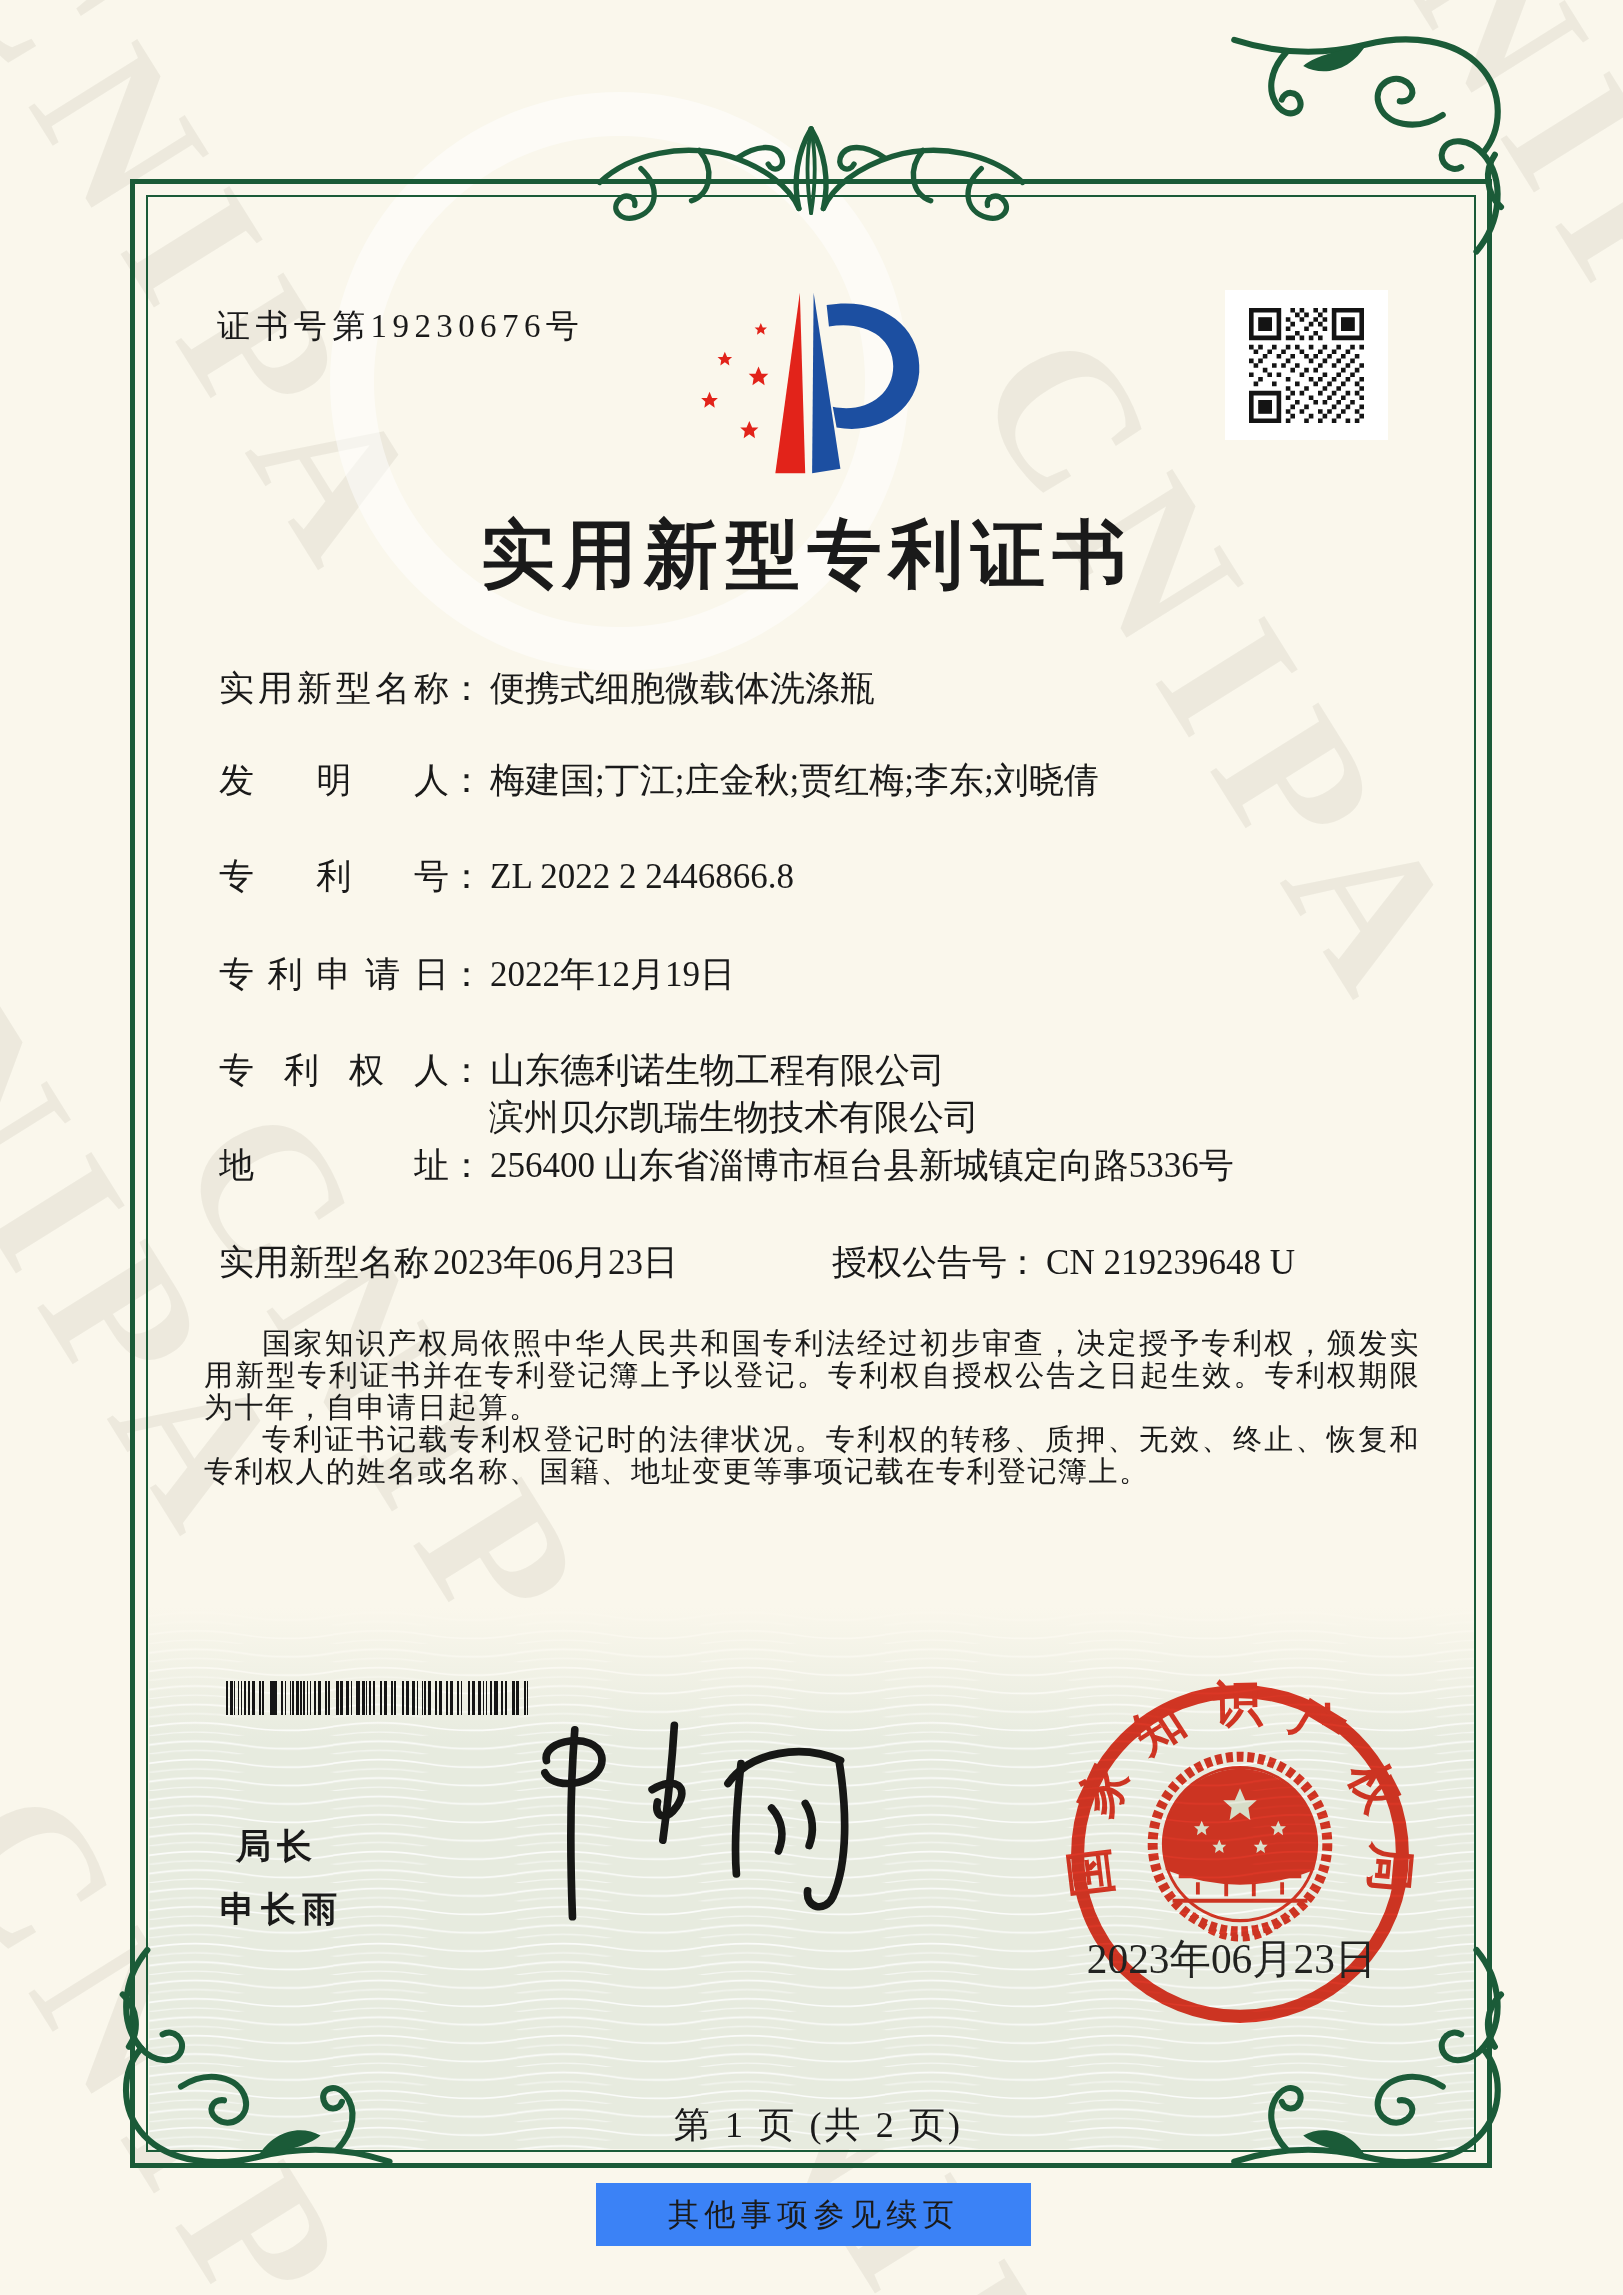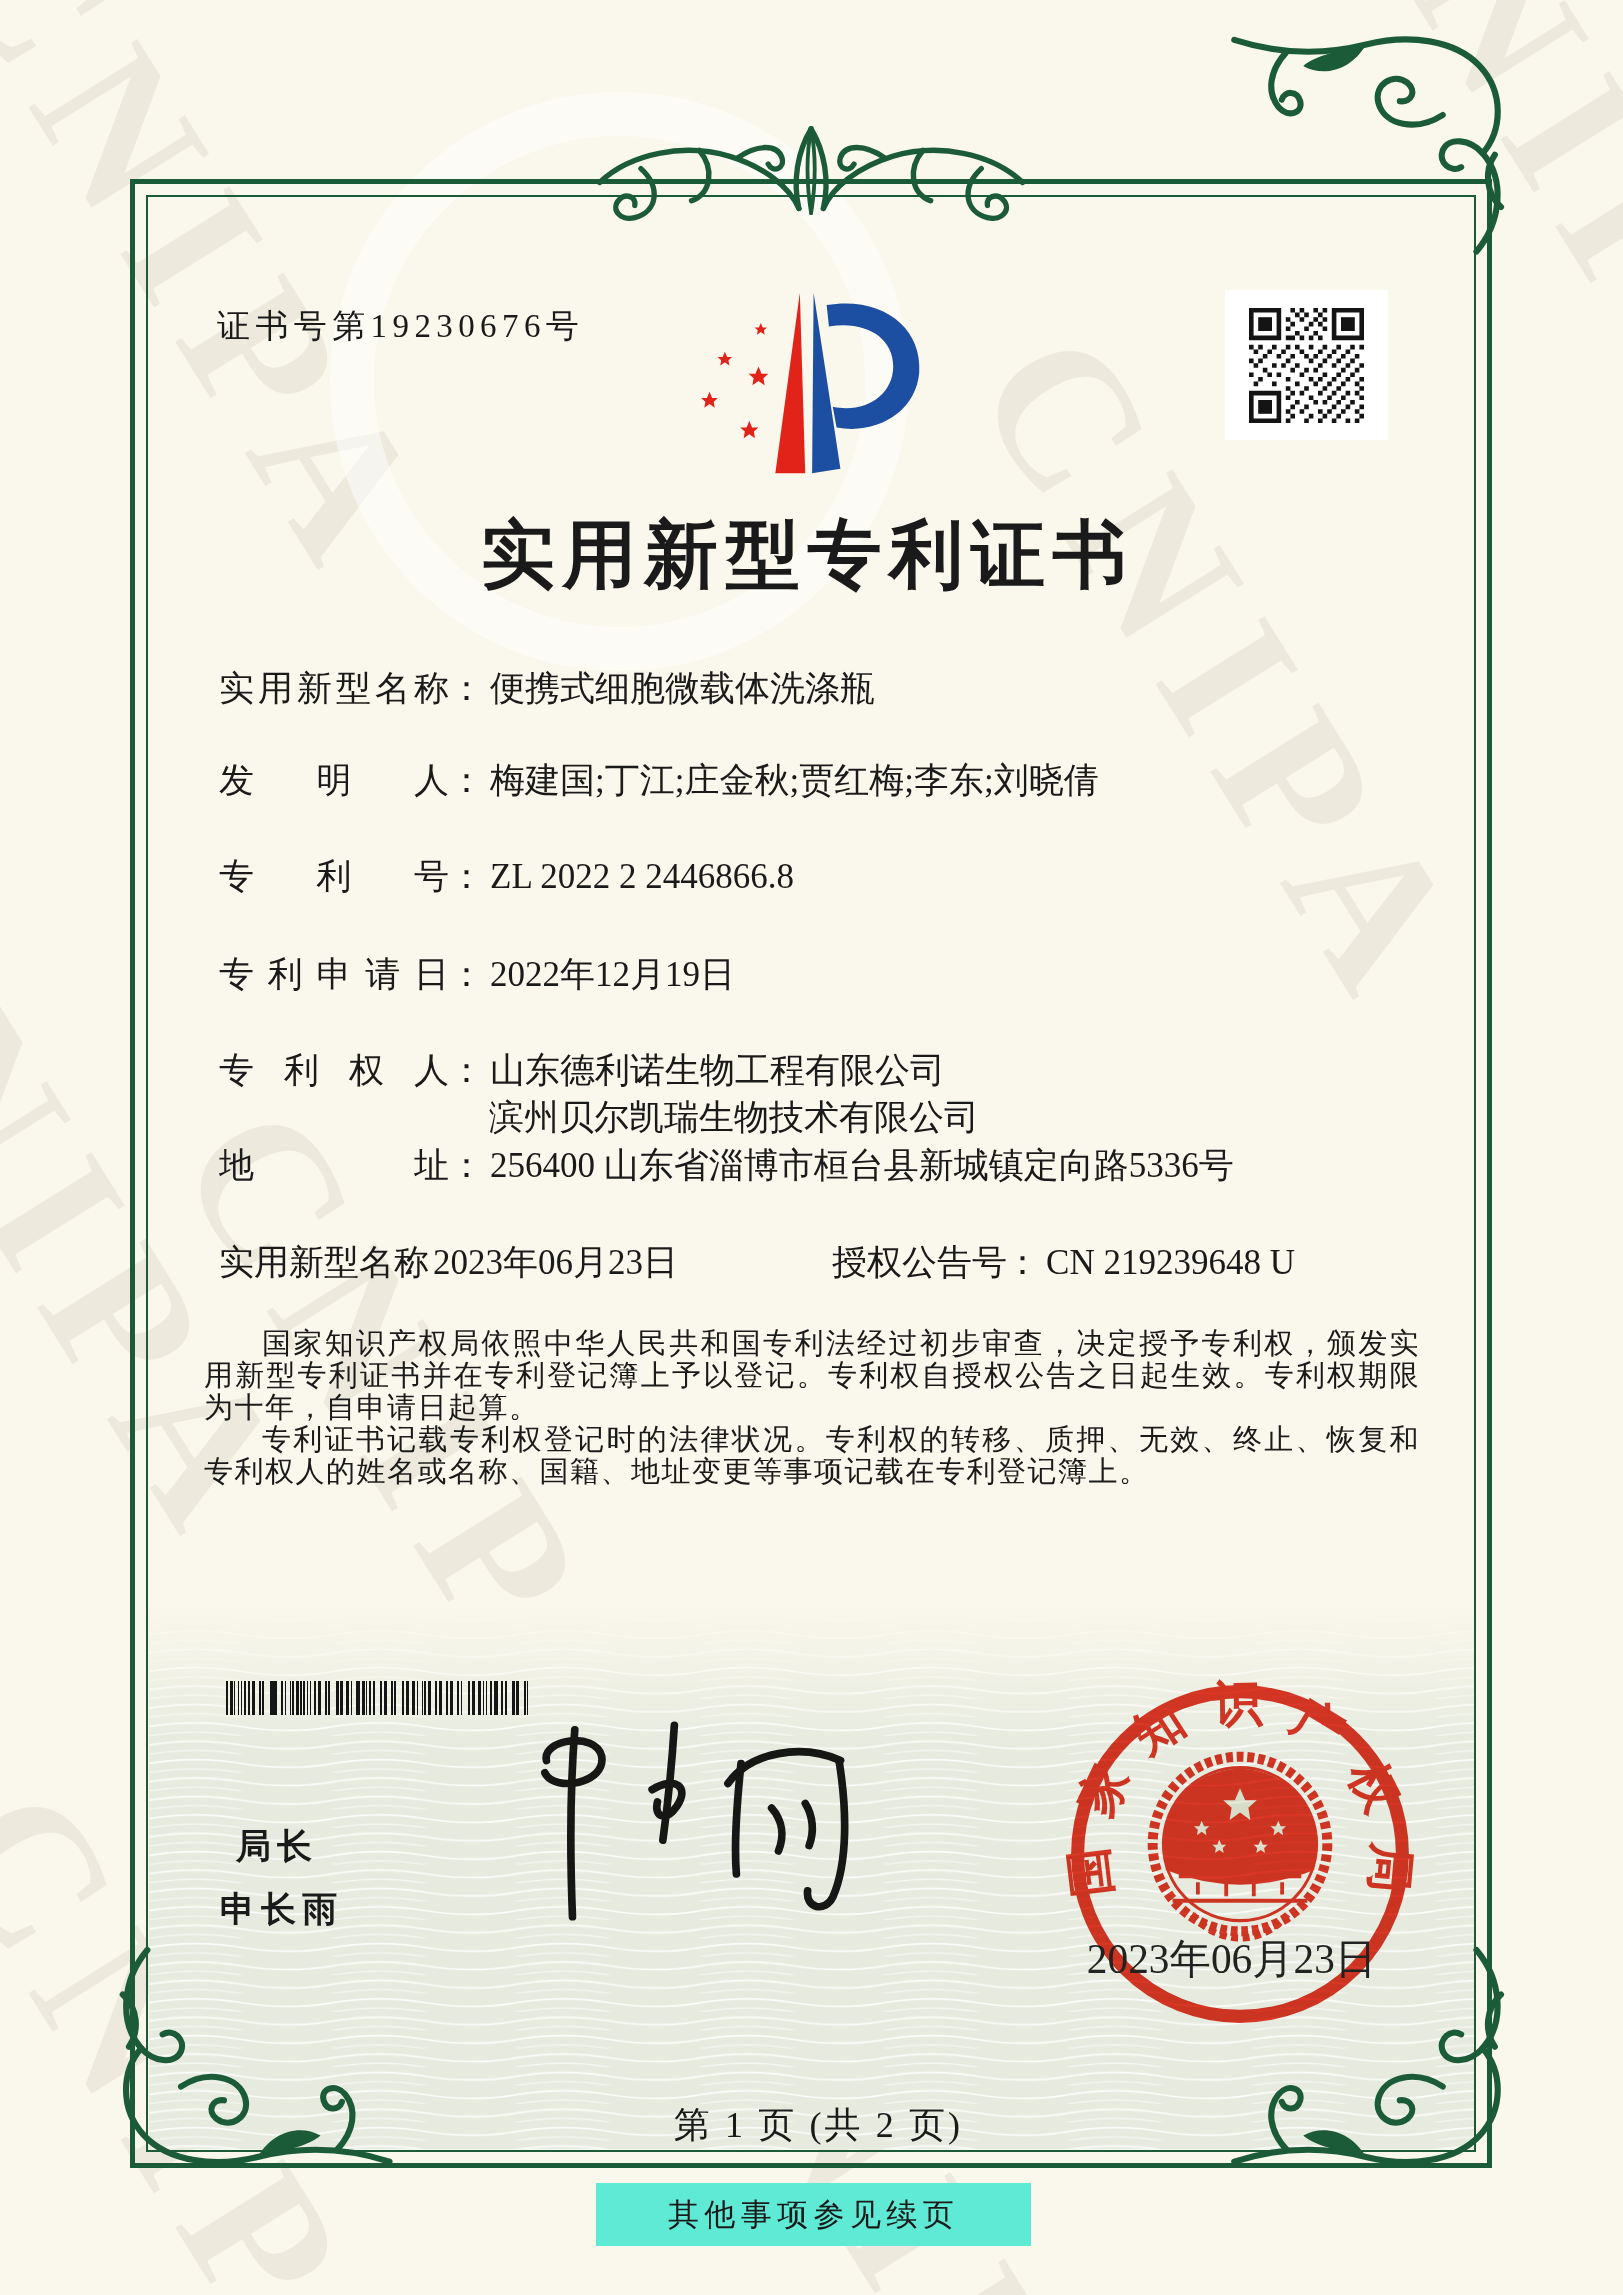--- a/index.html
+++ b/index.html
@@ -42,21 +42,21 @@
       background:
         repeating-linear-gradient(90deg,#151515 0 2.3px,rgba(0,0,0,0) 2.3px 3.8px,#151515 3.8px 7px,rgba(0,0,0,0) 7px 11.5px,#151515 11.5px 13px,rgba(0,0,0,0) 13px 15.3px,#151515 15.3px 16px,rgba(0,0,0,0) 16px 22px),
         repeating-linear-gradient(90deg,#151515 0 1.5px,rgba(0,0,0,0) 1.5px 7.7px,#151515 7.7px 9.2px,rgba(0,0,0,0) 9.2px 17.6px,#151515 17.6px 20px,rgba(0,0,0,0) 20px 28px);}
   .director-title{position:absolute;left:220px;top:1823px;font-size:35px;font-weight:bold;
       letter-spacing:6.1px;font-family:"Liberation Sans","DejaVu Sans",sans-serif;margin-left:16px;}
   .director-name{position:absolute;left:220px;top:1886px;font-size:35px;font-weight:bold;
       letter-spacing:6.1px;font-family:"Liberation Sans","DejaVu Sans",sans-serif;}
   .sig-svg{position:absolute;left:502px;top:1716px;mix-blend-mode:multiply;}
   .seal{position:absolute;left:1060px;top:1674px;mix-blend-mode:multiply;opacity:0.96;}
   .page-num{position:absolute;left:0;right:0;top:2101px;text-align:center;font-size:36px;letter-spacing:3.1px;padding-left:14px;}
-  .cont-strip{position:absolute;left:596px;top:2183px;width:435px;height:63px;background:#5eead4;
+  .cont-strip{position:absolute;left:596px;top:2183px;width:435px;height:63px;background:#3b82f6;
       display:flex;align-items:center;justify-content:center;font-size:31px;letter-spacing:5.4px;}
 </style>
 </head>
 <body>
 
 <div class="page">
 
   <div class="wm" style="left:-184px;top:130px;">CNIPA</div>
   <div class="wm" style="left:1196px;top:15.3px;">CNIPA</div>
   <div class="wm" style="left:851px;top:560px;">CNIPA</div>

